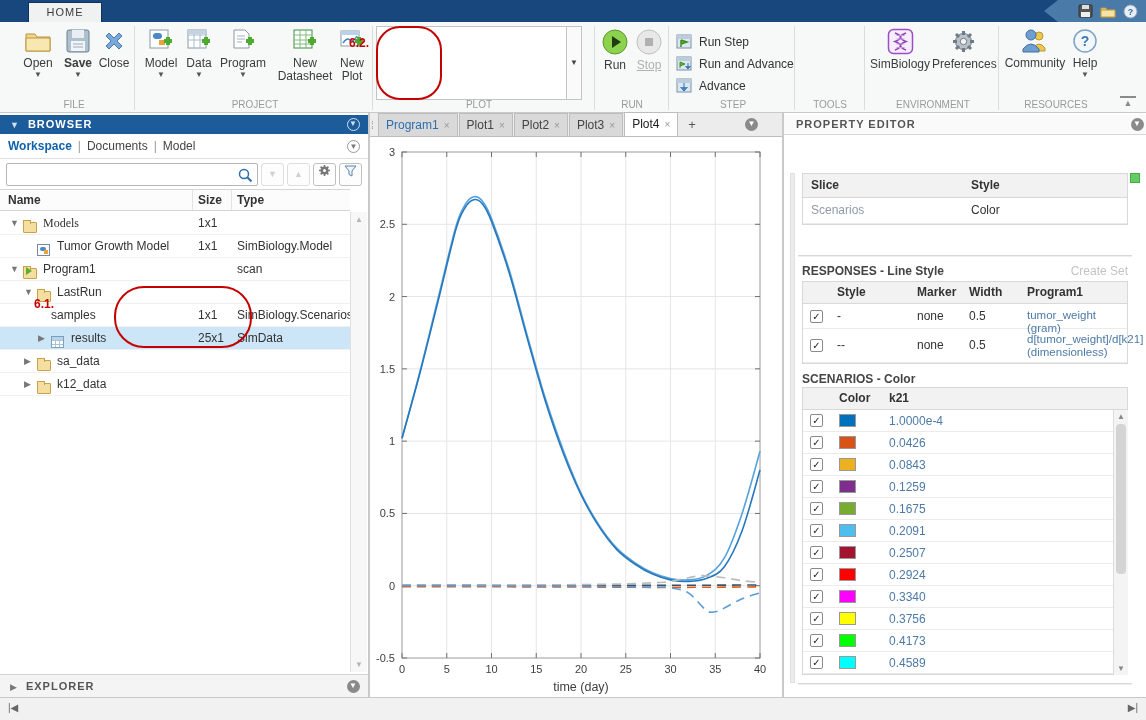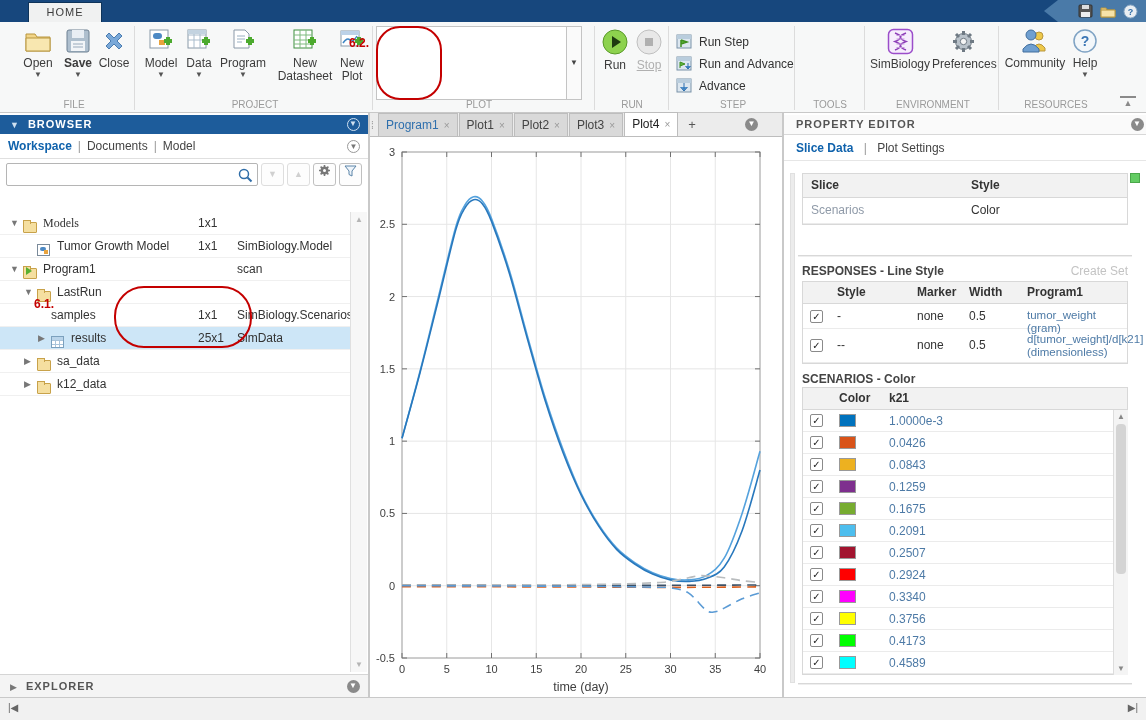--- a/index.html
+++ b/index.html
@@ -335,20 +335,27 @@
             <g stroke="#777" stroke-width="1.6">
               <path d="M6.5 1 v2 M6.5 12 v-2 M1 6.5 h2 M12 6.5 h-2 M2.6 2.6 l1.4 1.4 M10.4 10.4 l-1.4-1.4 M10.4 2.6 l-1.4 1.4 M2.6 10.4 l1.4-1.4"></path>
             </g>
           </svg>
       </div>
       <div class="mini-btn">
         <svg width="13" height="12" viewBox="0 0 13 12">
             <path d="M1 1 h11 L8 6 v5 l-3-1.5 V6 Z" fill="#eef4fa" stroke="#5b84a8"></path>
           </svg>
       </div>
+    </div>
+    <div class="abs grid-head">
+      <span class="gh-cell" style="left:8px;">Name</span>
+      <span class="gh-cell" style="left:198px;">Size</span>
+      <span class="gh-cell" style="left:237px;">Type</span>
+      <span class="gcol" style="left:192px;"></span>
+        <span class="gcol" style="left:231px;"></span>
     </div>
     <div class="abs tree" id="tree">
         <div class="tree-row">
           <span class="exp" style="left: 10px;">▼</span>
           <span style="position: absolute; left: 23px; top: 5px;"><span class="ic-folder"></span></span>
           <span class="nm" style="left: 43px; font-family: Liberation Serif, serif;">Models</span>
           <span class="sz">1x1</span>
           <span class="tp"></span>
         </div>
         <div class="tree-row">
@@ -495,25 +502,20 @@
         <path d="M32.0 448.7 C61.8 448.8,169.2 449.1,211.0 449.3 C252.8 449.5,267.7 449.9,282.6 450.2 C297.5 450.4,294.5 449.9,300.5 450.9 C306.5 451.8,312.4 452.2,318.4 455.9 C324.4 459.7,331.8 470.2,336.3 473.3 C340.8 476.4,342.3 475.1,345.3 474.7 C348.2 474.4,349.7 473.3,354.2 471.1 C358.7 469.0,366.1 464.3,372.1 461.7 C378.1 459.2,387.0 456.9,390.0 455.9" fill="none" stroke="#5b9bd5" stroke-width="1.6" stroke-dasharray="9 6"></path>
       </svg>
   </div>
   <div class="abs vdiv" style="left:782px;"></div>
 
   <div class="abs pe-panel">
     <div class="abs pe-head">
       <span>PROPERTY EDITOR</span>
       <span class="circ-icon" style="position:absolute; right:8px; top:3px; background:#8a8a8a; color:#fff;">▼</span>
     </div>
-    <div class="abs pe-tabs">
-      <span class="lnk" style="font-weight:bold; color:#0f62ac;">Slice Data</span>
-      <span style="color:#999; margin:0 7px;">|</span>
-      <span style="color:#444;">Plot Settings</span>
-    </div>
     <div class="abs pe-strip"></div>
 
     <div class="pe-table" style="left:18px; top:60px; width:326px;" id="sliceTable">
         <div class="pe-th" style="height: 24px;">
           <div style="position: absolute; left: 8px; top: 4px;">Slice</div>
           <div style="position: absolute; left: 168px; top: 4px;">Style</div>
         </div>
         <div class="pe-row" style="height: 26px;">
           <div style="position: absolute; left: 8px; top: 5px;"><span class="muted">Scenarios</span></div>
           <div style="position: absolute; left: 168px; top: 5px;">Color</div>
@@ -549,21 +551,21 @@
 
     <div class="sec-title" style="left:18px; top:259px;">SCENARIOS - Color</div>
     <div class="pe-table" style="left:18px; top:274px; width:326px;" id="scenTable">
         <div class="pe-th" style="height: 22px;">
           <div style="position: absolute; left: 36px; top: 3px;">Color</div>
           <div style="position: absolute; left: 86px; top: 3px;">k21</div>
         </div>
         <div class="pe-row" style="height: 22px;">
           <div style="position: absolute; left: 7px; top: 3px;"><span class="cbx">✓</span></div>
           <div style="position: absolute; left: 36px; top: 3px;"><span class="swatch" style="background:#0072BD;"></span></div>
-          <div style="position: absolute; left: 86px; top: 4px;"><span class="mblue">1.0000e-3</span></div>
+          <div style="position: absolute; left: 86px; top: 4px;"><span class="mblue">1.0000e-4</span></div>
         </div>
         <div class="pe-row" style="height: 22px;">
           <div style="position: absolute; left: 7px; top: 3px;"><span class="cbx">✓</span></div>
           <div style="position: absolute; left: 36px; top: 3px;"><span class="swatch" style="background:#D95319;"></span></div>
           <div style="position: absolute; left: 86px; top: 4px;"><span class="mblue">0.0426</span></div>
         </div>
         <div class="pe-row" style="height: 22px;">
           <div style="position: absolute; left: 7px; top: 3px;"><span class="cbx">✓</span></div>
           <div style="position: absolute; left: 36px; top: 3px;"><span class="swatch" style="background:#EDB120;"></span></div>
           <div style="position: absolute; left: 86px; top: 4px;"><span class="mblue">0.0843</span></div>

